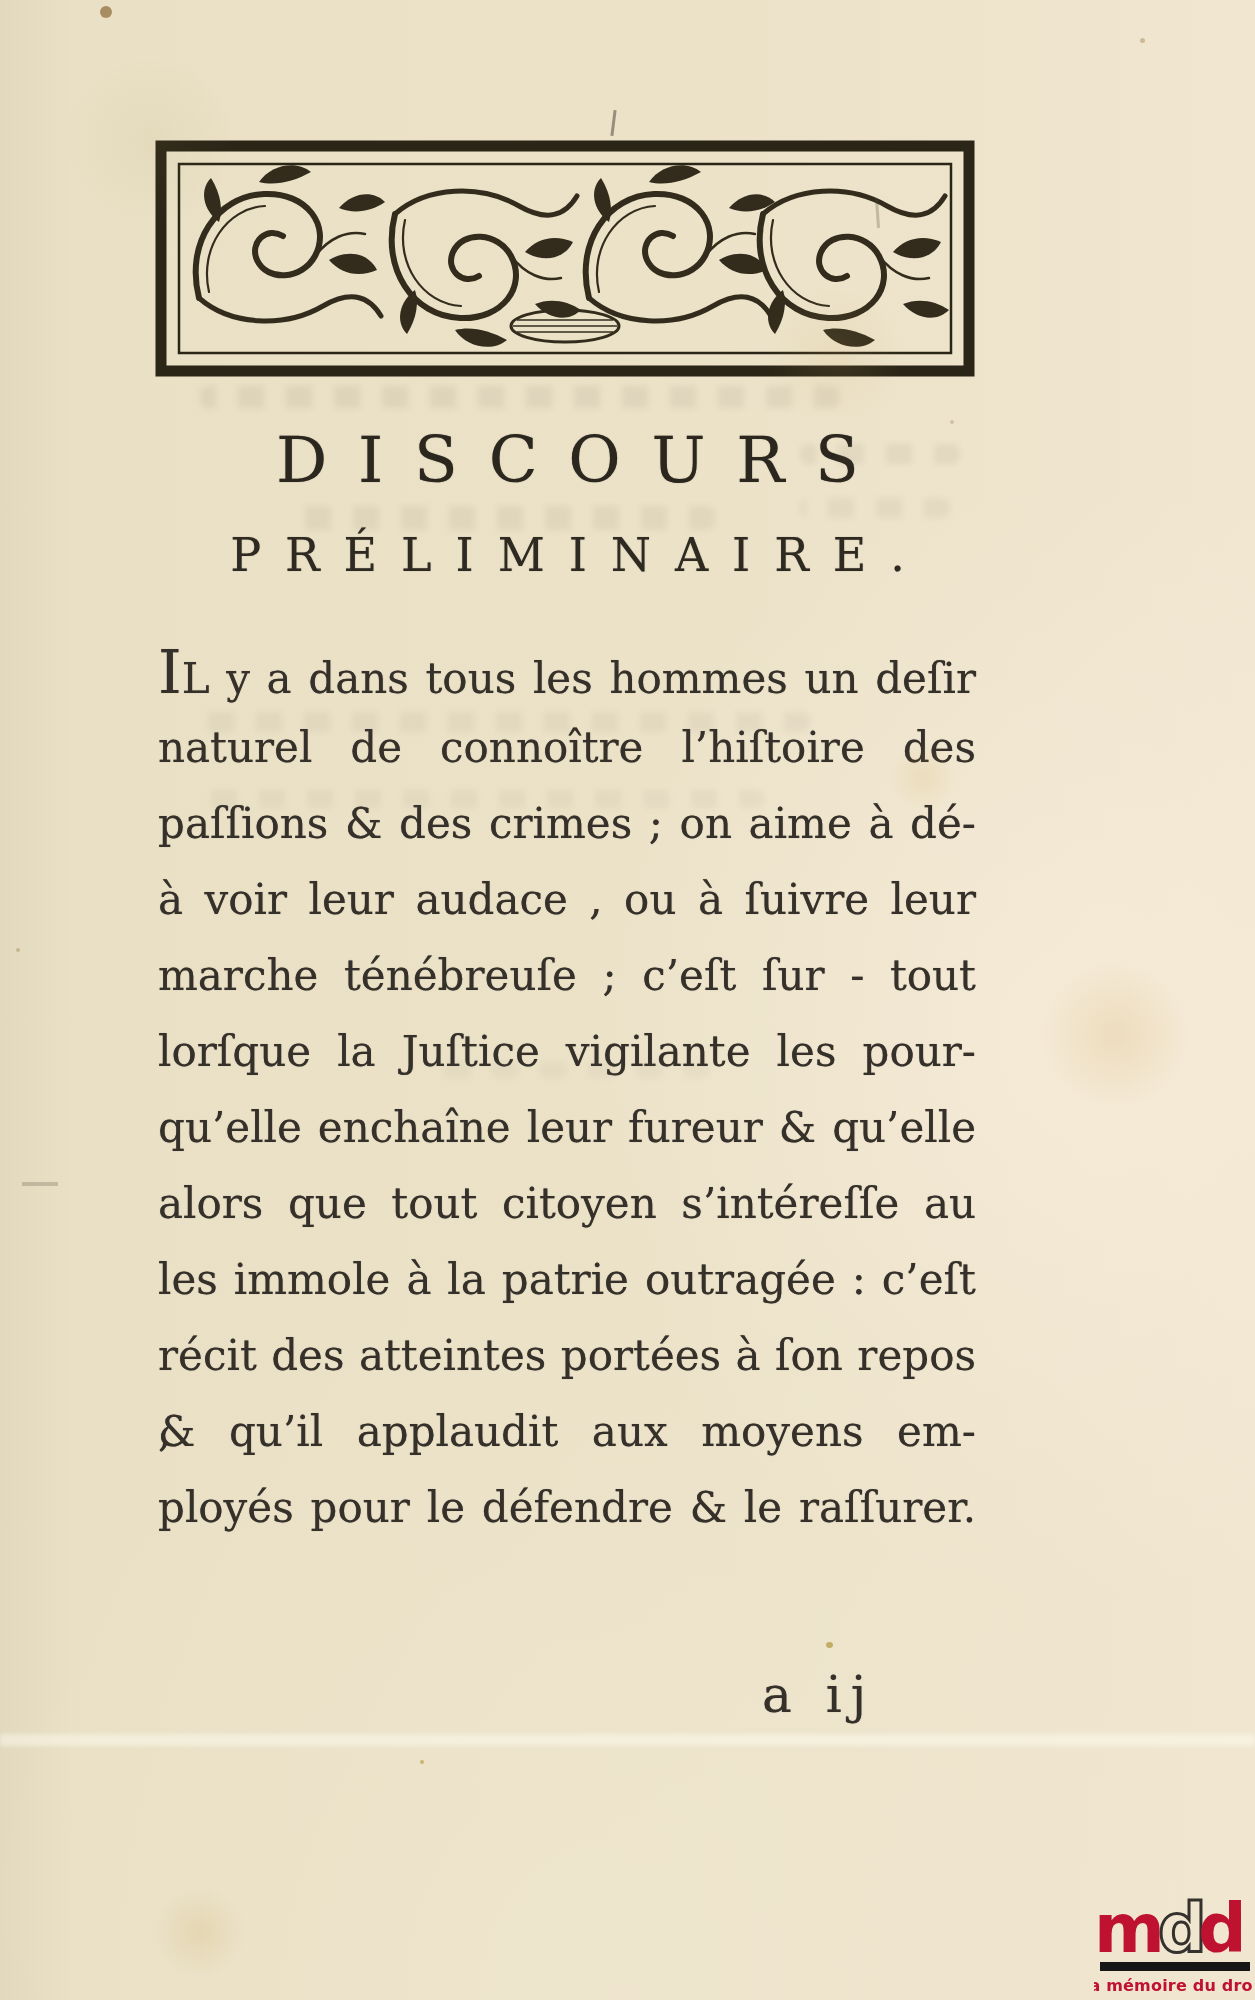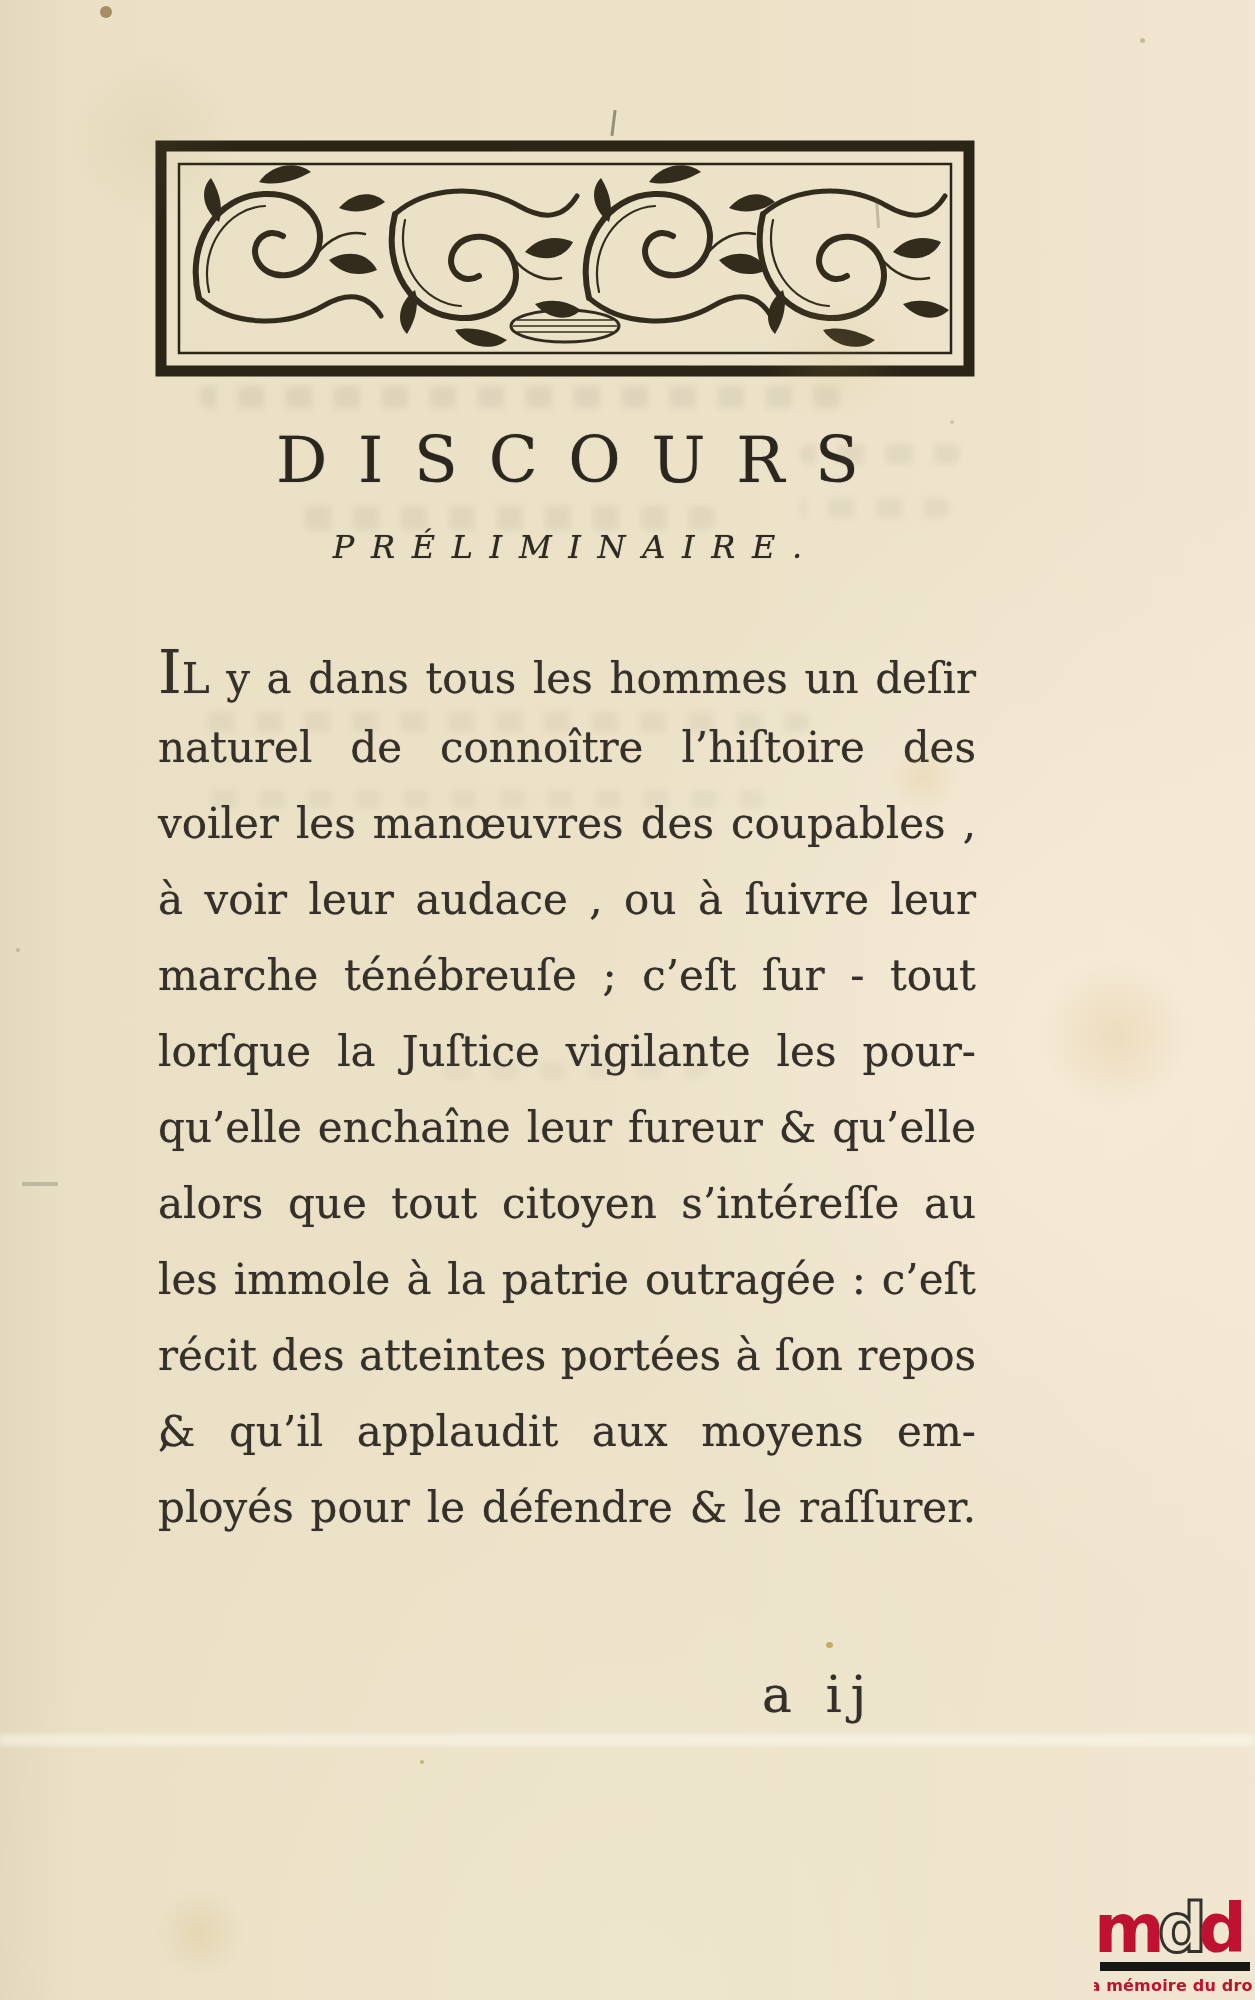--- a/index.html
+++ b/index.html
@@ -15,21 +15,21 @@
   
   .headpiece{position:absolute; left:155px; top:140px; width:820px; height:237px;}
   
   .title-wrap{position:absolute; left:160px; top:404px; width:815px; text-align:center;margin-top:19px;}
   .page-title{
     font-size:64px; letter-spacing:.48em; color:#2b261e; white-space:nowrap;
     text-shadow:0 0 1px rgba(43,38,30,.55); margin-right:-.48em;
   }
   .subtitle-wrap{position:absolute; left:160px; top:528px; width:815px; text-align:center;}
   .page-subtitle{
-    font-style:italic; font-size:32px; letter-spacing:.52em; color:#2e2921; white-space:nowrap;
+    font-size:46px; letter-spacing:.52em; color:#2e2921; white-space:nowrap;
     text-shadow:0 0 1px rgba(46,41,33,.5); margin-right:-.52em;
   }
   
   .bodytext{
     position:absolute; left:158px; top:634px; width:818px;
     font-size:42px; line-height:76px; color:#35302a;
     text-shadow:0 0 .7px rgba(53,48,42,.65);
   }
   .line{ text-align:justify; text-align-last:justify; height:76px; overflow:visible; }
   .line.l0::first-letter{ font-size:60px; }
@@ -86,21 +86,21 @@
   <div class="title-wrap">
     <span class="page-title">DISCOURS</span>
   </div>
   <div class="subtitle-wrap">
     <span class="page-subtitle">PRÉLIMINAIRE.</span>
   </div>
 
   <div class="bodytext">
     <div class="line l0">IL y a dans tous les hommes un deſir</div>
     <div class="line">naturel de connoître l’hiſtoire des</div>
-    <div class="line">voiler les manœuvres des coupables ,</div>
+    <div class="line">paſſions &amp; des crimes ; on aime à dé-</div>
     <div class="line">à voir leur audace , ou à ſuivre leur</div>
     <div class="line">marche ténébreuſe ; c’eſt ſur - tout</div>
     <div class="line">lorſque la Juſtice vigilante les pour-</div>
     <div class="line">qu’elle enchaîne leur fureur &amp; qu’elle</div>
     <div class="line">alors que tout citoyen s’intéreſſe au</div>
     <div class="line">les immole à la patrie outragée : c’eſt</div>
     <div class="line">récit des atteintes portées à ſon repos ,</div>
     <div class="line">&amp; qu’il applaudit aux moyens em-</div>
     <div class="line">ployés pour le défendre &amp; le raſſurer.</div>
   </div>

